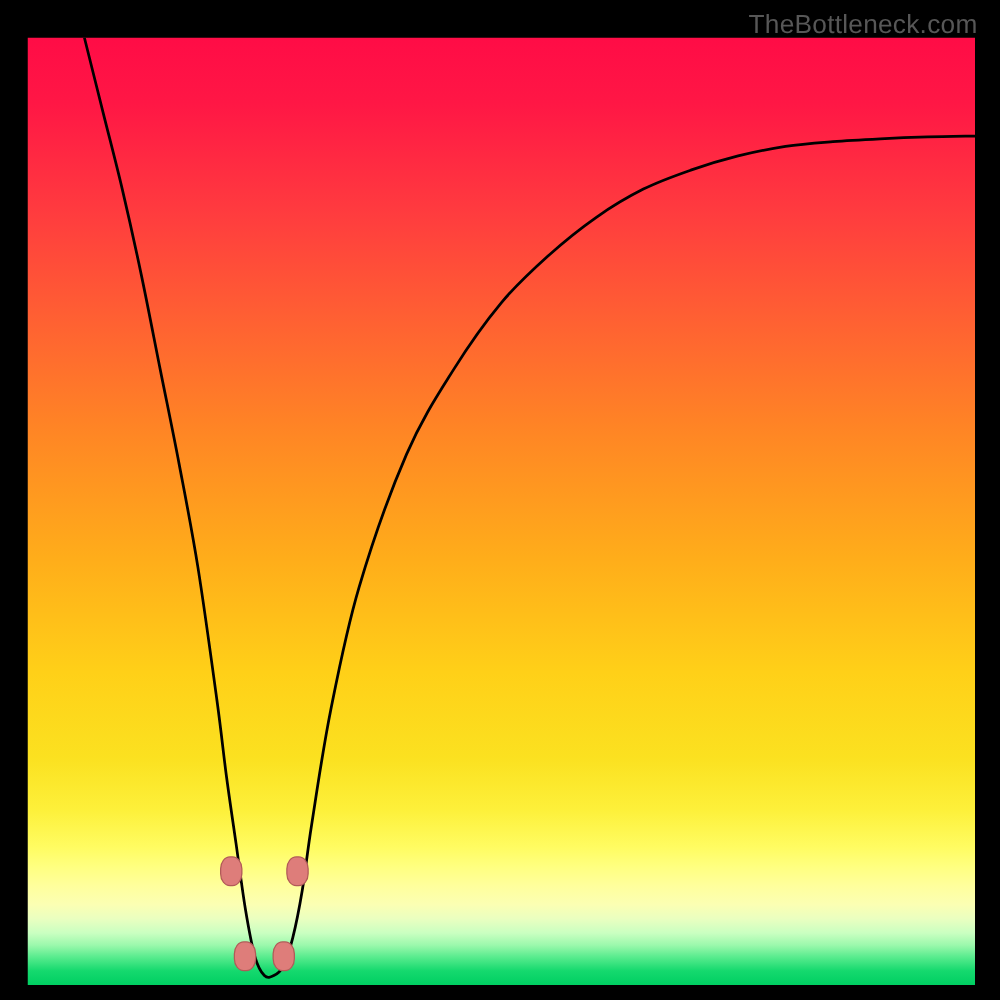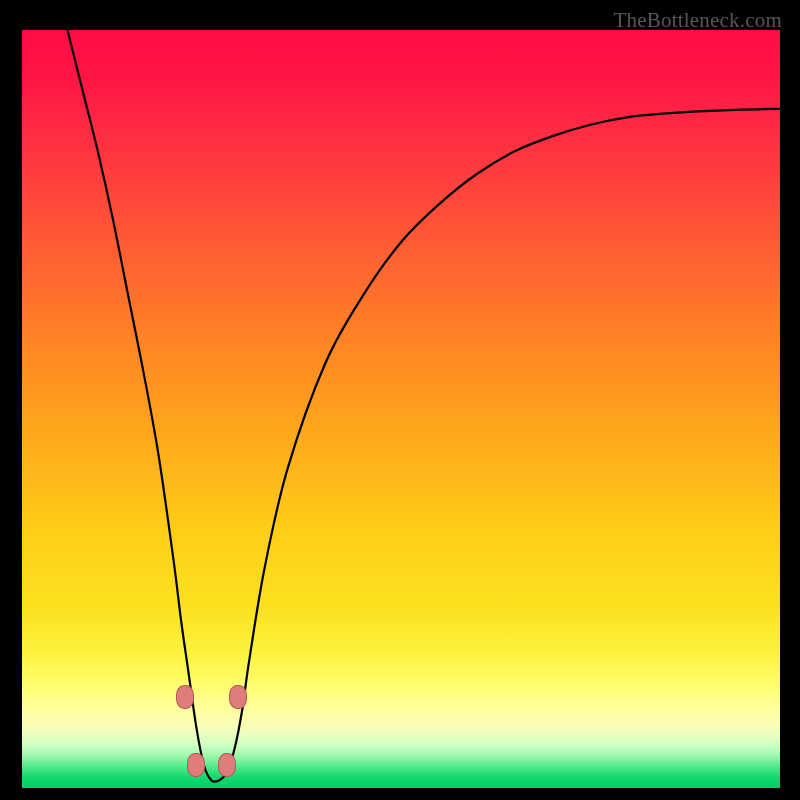--- a/index.html
+++ b/index.html
@@ -2,21 +2,21 @@
 <html><head>
   <meta charset="utf-8">
   <style>
     * { margin: 0; padding: 0; box-sizing: border-box; }
     html, body { width: 800px; height: 800px; overflow: hidden; background: #000; }
     .container { position: relative; width: 800px; height: 800px; background: #000; }
     .watermark {
       position: absolute;
       top: 8px;
       right: 18px;
-      font-family: Liberation Serif, serif;
+      font-family: Liberation Sans, sans-serif;
       font-size: 21px;
       font-weight: 500;
       color: #575757;
       letter-spacing: 0.2px;
       z-index: 5;
     }
     .plot-outer {
       position: absolute;
       left: 22px;
       top: 30px;

